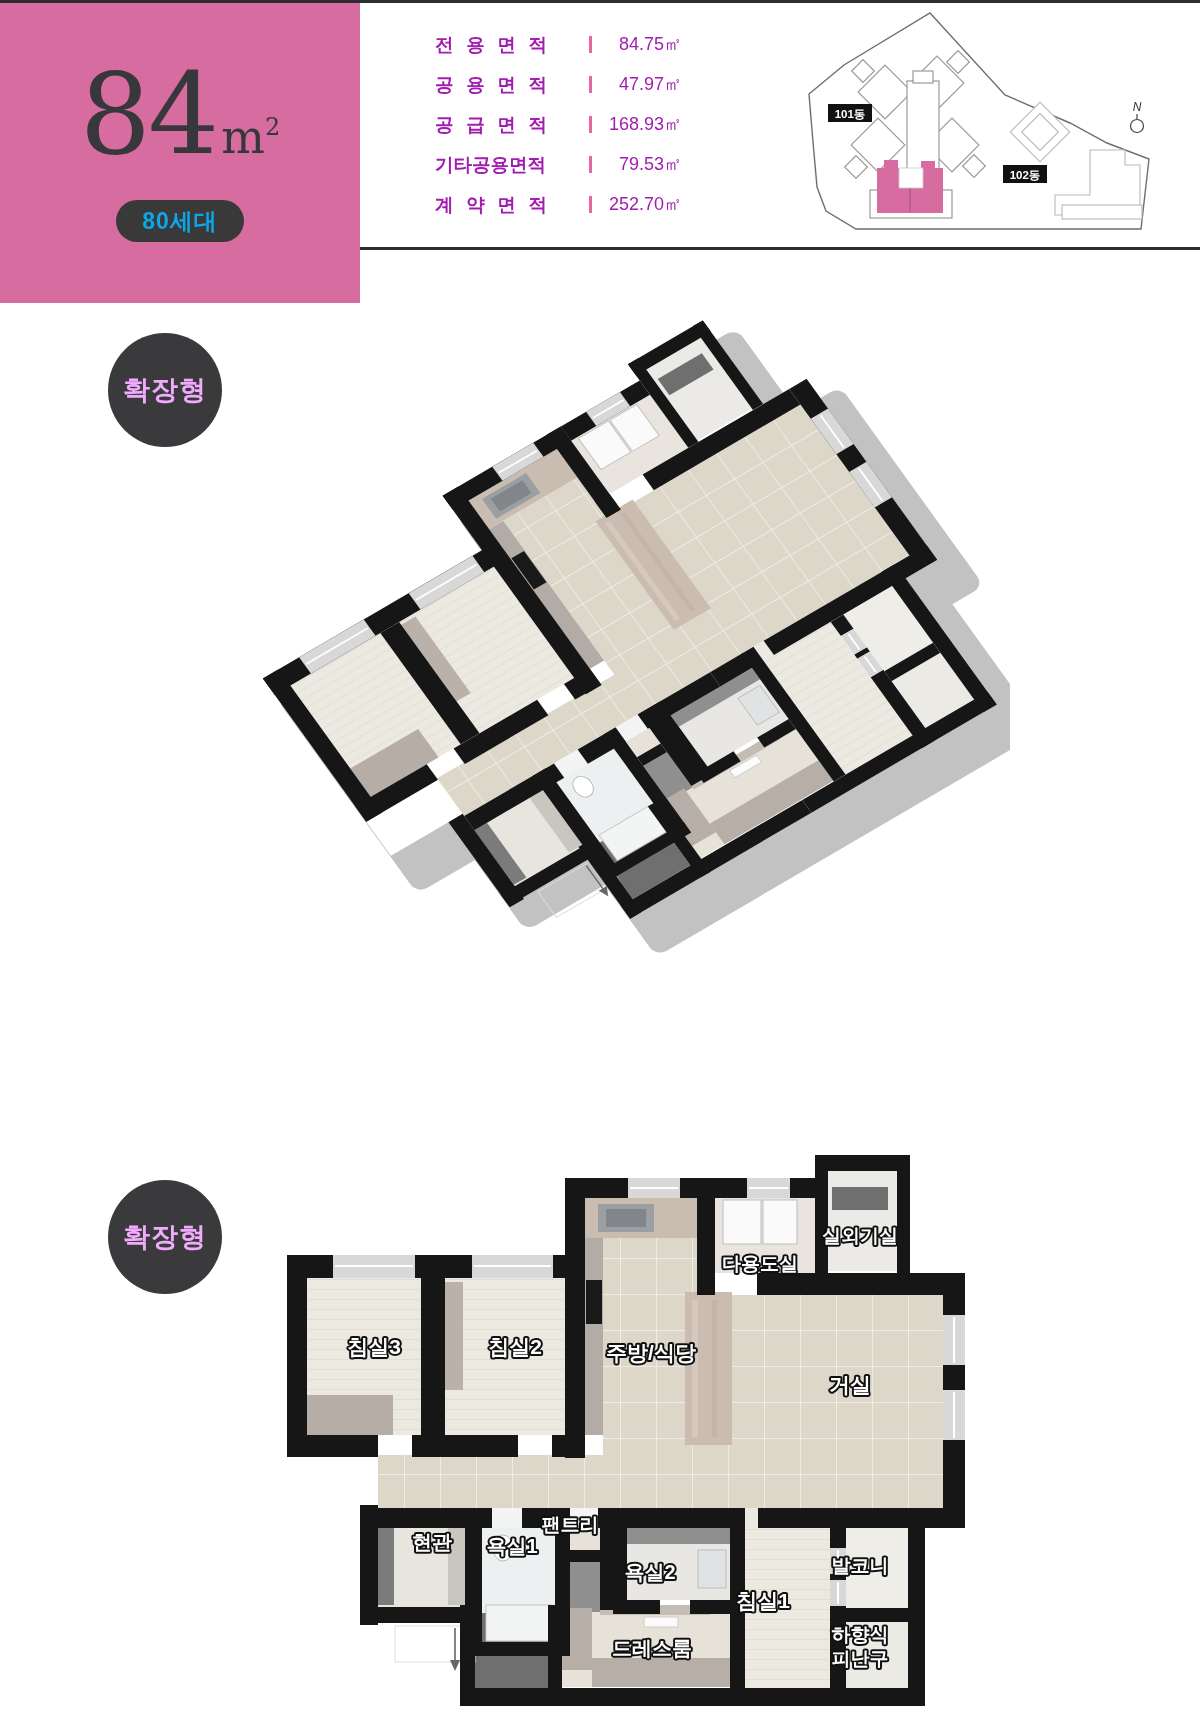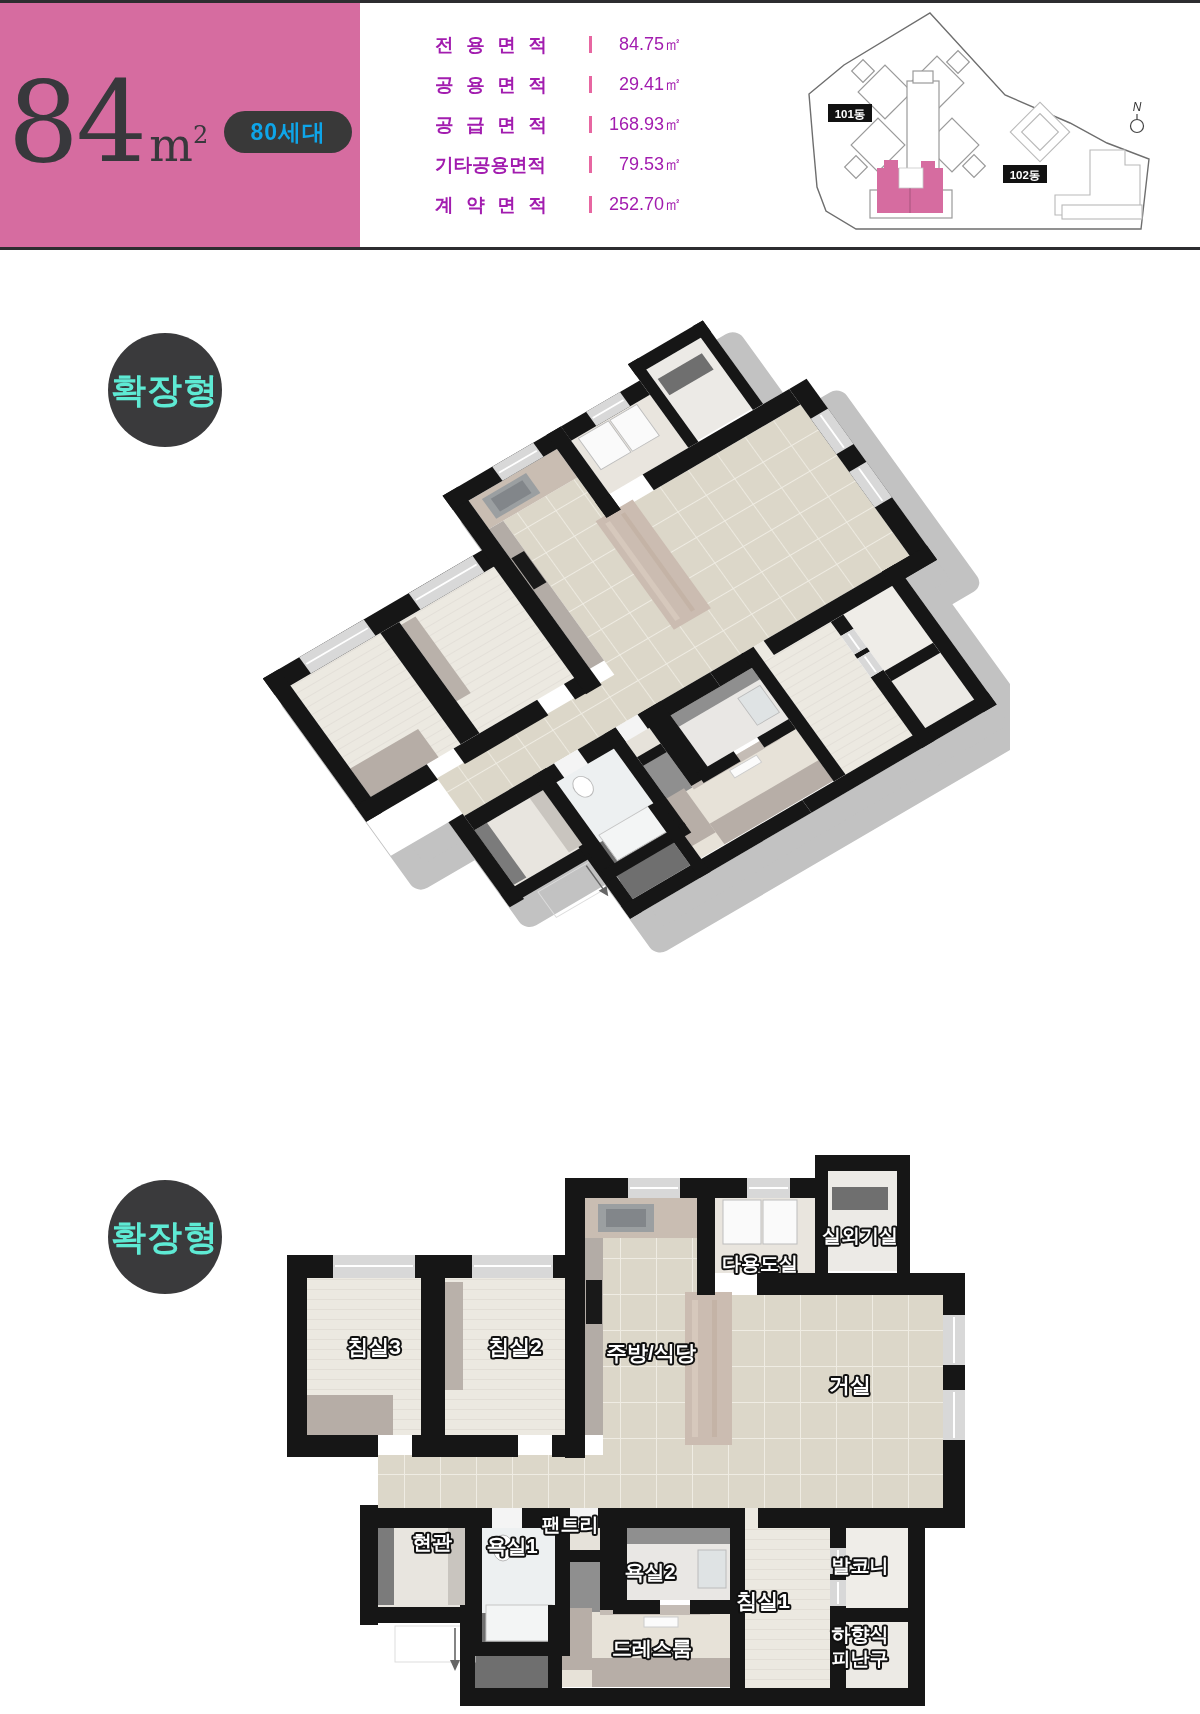--- a/index.html
+++ b/index.html
@@ -1,38 +1,38 @@
 <!DOCTYPE html>
 <html><head>
 <meta charset="utf-8">
 <style>
   html,body{margin:0;padding:0;background:#fff;}
   .page{position:relative;width:1200px;height:1714px;background:#fff;overflow:hidden;
         font-family:"Liberation Sans","DejaVu Sans",sans-serif;}
   .hairline{position:absolute;left:0;top:0;width:1200px;height:3px;background:#2d2d30;}
   .header-rule{position:absolute;left:0;top:247px;width:1200px;height:3px;background:#2d2d30;}
-  .brand{position:absolute;left:0;top:3px;width:360px;height:244px;background:#d66ca0;
-         display:flex;flex-direction:row;align-items:center;justify-content:center;gap:16px;}
+  .brand{position:absolute;left:0;top:3px;width:360px;height:300px;background:#d66ca0;
+         display:flex;flex-direction:column;align-items:center;justify-content:center;gap:16px;}
   .size-line{display:inline-flex;align-items:baseline;color:#38383c;margin-top:-6px;}
   .size-num{font-family:"DejaVu Serif","Liberation Serif",serif;font-size:112px;line-height:1;
             font-weight:500;letter-spacing:-3px;}
   .size-unit{font-family:"DejaVu Serif","Liberation Serif",serif;font-size:46px;margin-left:5px;}
   .size-sup{font-family:"DejaVu Serif","Liberation Serif",serif;font-size:24px;vertical-align:18px;}
   .pill{margin-top:14px;min-width:128px;height:42px;border-radius:21px;background:#393939;color:#0ea5e9;
         display:flex;align-items:center;justify-content:center;font-size:23px;font-weight:700;
         padding:0 18px;box-sizing:border-box;letter-spacing:1px;}
   .area-table{position:absolute;left:435px;top:24px;}
   .ar-row{display:flex;align-items:center;height:40px;}
   .ar-label{width:112px;font-size:18.5px;font-weight:700;color:#a21caf;text-align:justify;
             text-align-last:justify;white-space:nowrap;}
   .ar-tick{width:3px;height:17px;background:#e766a1;margin-left:42px;flex:none;}
   .ar-value{width:88px;margin-left:2px;text-align:right;font-size:18px;font-weight:500;color:#a21caf;}
   .site-svg{position:absolute;left:800px;top:5px;width:390px;height:230px;}
   .circle-badge{position:absolute;width:114px;height:114px;border-radius:50%;background:#3a3a3c;
-        color:#5eead4;display:flex;align-items:center;justify-content:center;font-size:35px;
+        color:#f0abfc;display:flex;align-items:center;justify-content:center;font-size:27px;
         font-weight:700;letter-spacing:1px;}
   .badge-iso{left:108px;top:333px;}
   .badge-plan{left:108px;top:1180px;}
   .iso-svg{position:absolute;left:210px;top:300px;width:800px;height:700px;}
   .plan-svg{position:absolute;left:260px;top:1150px;width:710px;height:556px;}
   svg text.rm{font-family:"Liberation Sans","DejaVu Sans",sans-serif;font-weight:700;fill:#fff;
       stroke:#101010;stroke-width:4px;paint-order:stroke;stroke-linejoin:round;text-anchor:middle;}
   svg text.badge-txt{font-family:"Liberation Sans","DejaVu Sans",sans-serif;font-weight:700;fill:#fff;
       text-anchor:middle;}
 </style>
@@ -54,21 +54,21 @@
 
   <div class="area-table">
     <div class="ar-row">
       <span class="ar-label">전 용 면 적</span>
       <span class="ar-tick"></span>
       <span class="ar-value">84.75㎡</span>
     </div>
     <div class="ar-row">
       <span class="ar-label">공 용 면 적</span>
       <span class="ar-tick"></span>
-      <span class="ar-value">29.41㎡</span>
+      <span class="ar-value">47.97㎡</span>
     </div>
     <div class="ar-row">
       <span class="ar-label">공 급 면 적</span>
       <span class="ar-tick"></span>
       <span class="ar-value">168.93㎡</span>
     </div>
     <div class="ar-row">
       <span class="ar-label">기타공용면적</span>
       <span class="ar-tick"></span>
       <span class="ar-value">79.53㎡</span>

